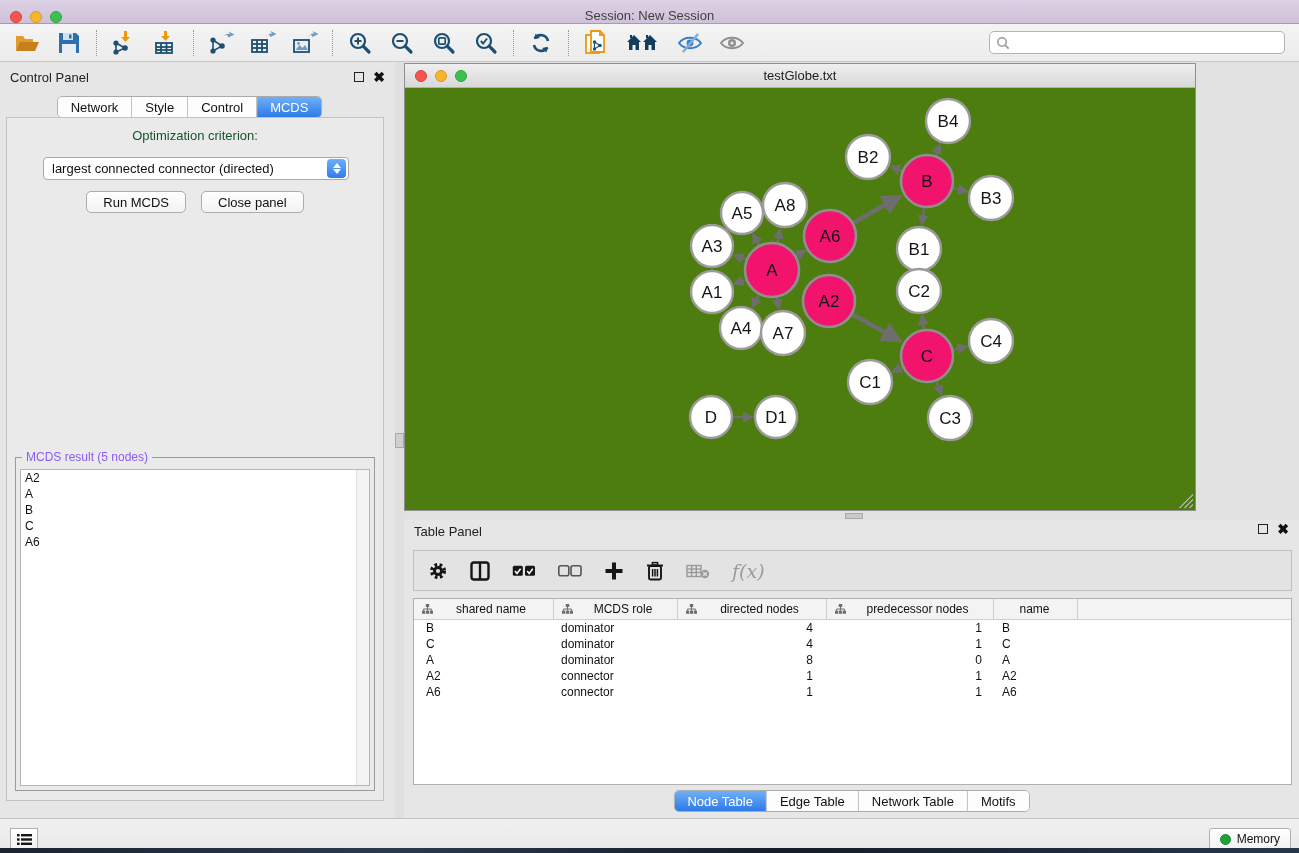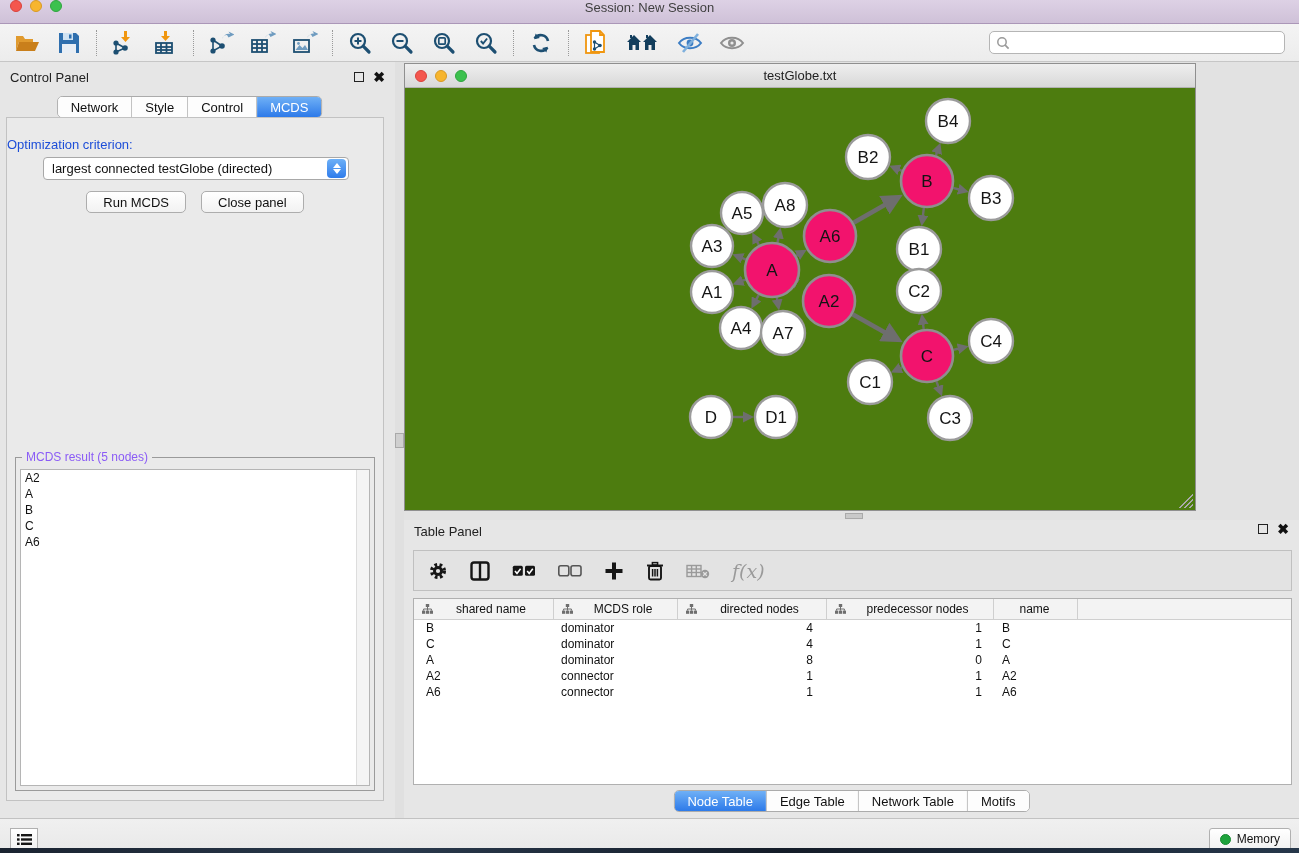--- a/index.html
+++ b/index.html
@@ -3,21 +3,21 @@
 <meta charset="utf-8">
 <style>
   * { margin:0; padding:0; box-sizing:border-box; }
   html,body { width:1299px; height:853px; }
   body { font-family:"Liberation Sans", sans-serif; background:#10161f; }
   .screen { position:relative; width:1299px; height:853px; overflow:hidden; background:#e6e6e6; }
 
   
   .titlebar { position:absolute; left:0; top:0; width:100%; height:24px;
     background:linear-gradient(#ddd1e5,#cfc1d8); border-bottom:1px solid #ab97b8;
-    display:flex; align-items:flex-start; }
+    display:flex; align-items:flex-end; }
   .lights { display:flex; gap:8px; margin-left:10px; }
   .light { width:12px; height:12px; border-radius:50%; }
   .light.red{ background:#f4564e; border:1px solid #d9423c;}
   .light.yellow{ background:#f7b52e; border:1px solid #d89a24;}
   .light.green{ background:#3cc14e; border:1px solid #2fa53f;}
   .win-title { position:absolute; left:0; right:0; text-align:center; font-size:13px; color:#3f3f3f; }
 
   
   .toolbar { position:absolute; left:0; top:24px; width:100%; height:38px;
     background:linear-gradient(#f4f4f4,#ececec); border-bottom:1px solid #c6c6c6;
@@ -45,21 +45,21 @@
     background:#fff; overflow:hidden; height:22px; }
   .seg-tab { font-size:13px; color:#111; padding:2px 13px; border-right:1px solid #bbb;
     display:flex; align-items:center; background:#fdfdfd; }
   .seg-tab:last-child { border-right:none; }
   .seg-tab.selected { background:linear-gradient(#6fb0f6,#2d7ae9); color:#fff; }
 
   .cp-tabs { top:34px; left:50%; transform:translateX(-53%); }
 
   .cp-content { position:absolute; left:6px; top:55px; width:378px; height:684px;
     background:#eaeaea; border:1px solid #c2c2c2; }
-  .opt-label { position:absolute; top:19px; width:100%; text-align:left; font-size:13px; color:#1d4ed8; }
+  .opt-label { position:absolute; top:10px; width:100%; text-align:center; font-size:13px; color:#14532d; }
   .dropdown { position:absolute; left:36px; top:39px; width:306px; height:23px; background:#fff;
     border:1px solid #a8a8a8; border-radius:4px; display:flex; align-items:center; }
   .dropdown-text { font-size:13px; color:#111; padding-left:8px; flex:1; white-space:nowrap; overflow:hidden; }
   .dropdown-stepper { width:19px; height:19px; margin-right:2px; border-radius:4px;
     background:linear-gradient(#6db0f7,#2f7ceb); display:flex; flex-direction:column;
     align-items:center; justify-content:center; gap:1px; }
   .chev { width:0; height:0; border-left:4px solid transparent; border-right:4px solid transparent; }
   .chev.up { border-bottom:5px solid #fff; }
   .chev.down { border-top:5px solid #fff; }
   .cp-buttons { position:absolute; top:73px; width:100%; display:flex; justify-content:center; gap:15px; }
@@ -339,21 +339,21 @@
       </div>
       <div class="seg-tabs cp-tabs">
         <span class="seg-tab">Network</span>
         <span class="seg-tab">Style</span>
         <span class="seg-tab">Control</span>
         <span class="seg-tab selected">MCDS</span>
       </div>
       <div class="cp-content">
         <div class="opt-label">Optimization criterion:</div>
         <div class="dropdown">
-          <span class="dropdown-text">largest connected testGlobe (directed)</span>
+          <span class="dropdown-text">largest connected connector (directed)</span>
           <span class="dropdown-stepper">
             <span class="chev up"></span>
               <span class="chev down"></span>
           </span>
         </div>
         <div class="cp-buttons">
           <span class="mac-btn">Run MCDS</span>
           <span class="mac-btn">Close panel</span>
         </div>
         <div class="result-box">

